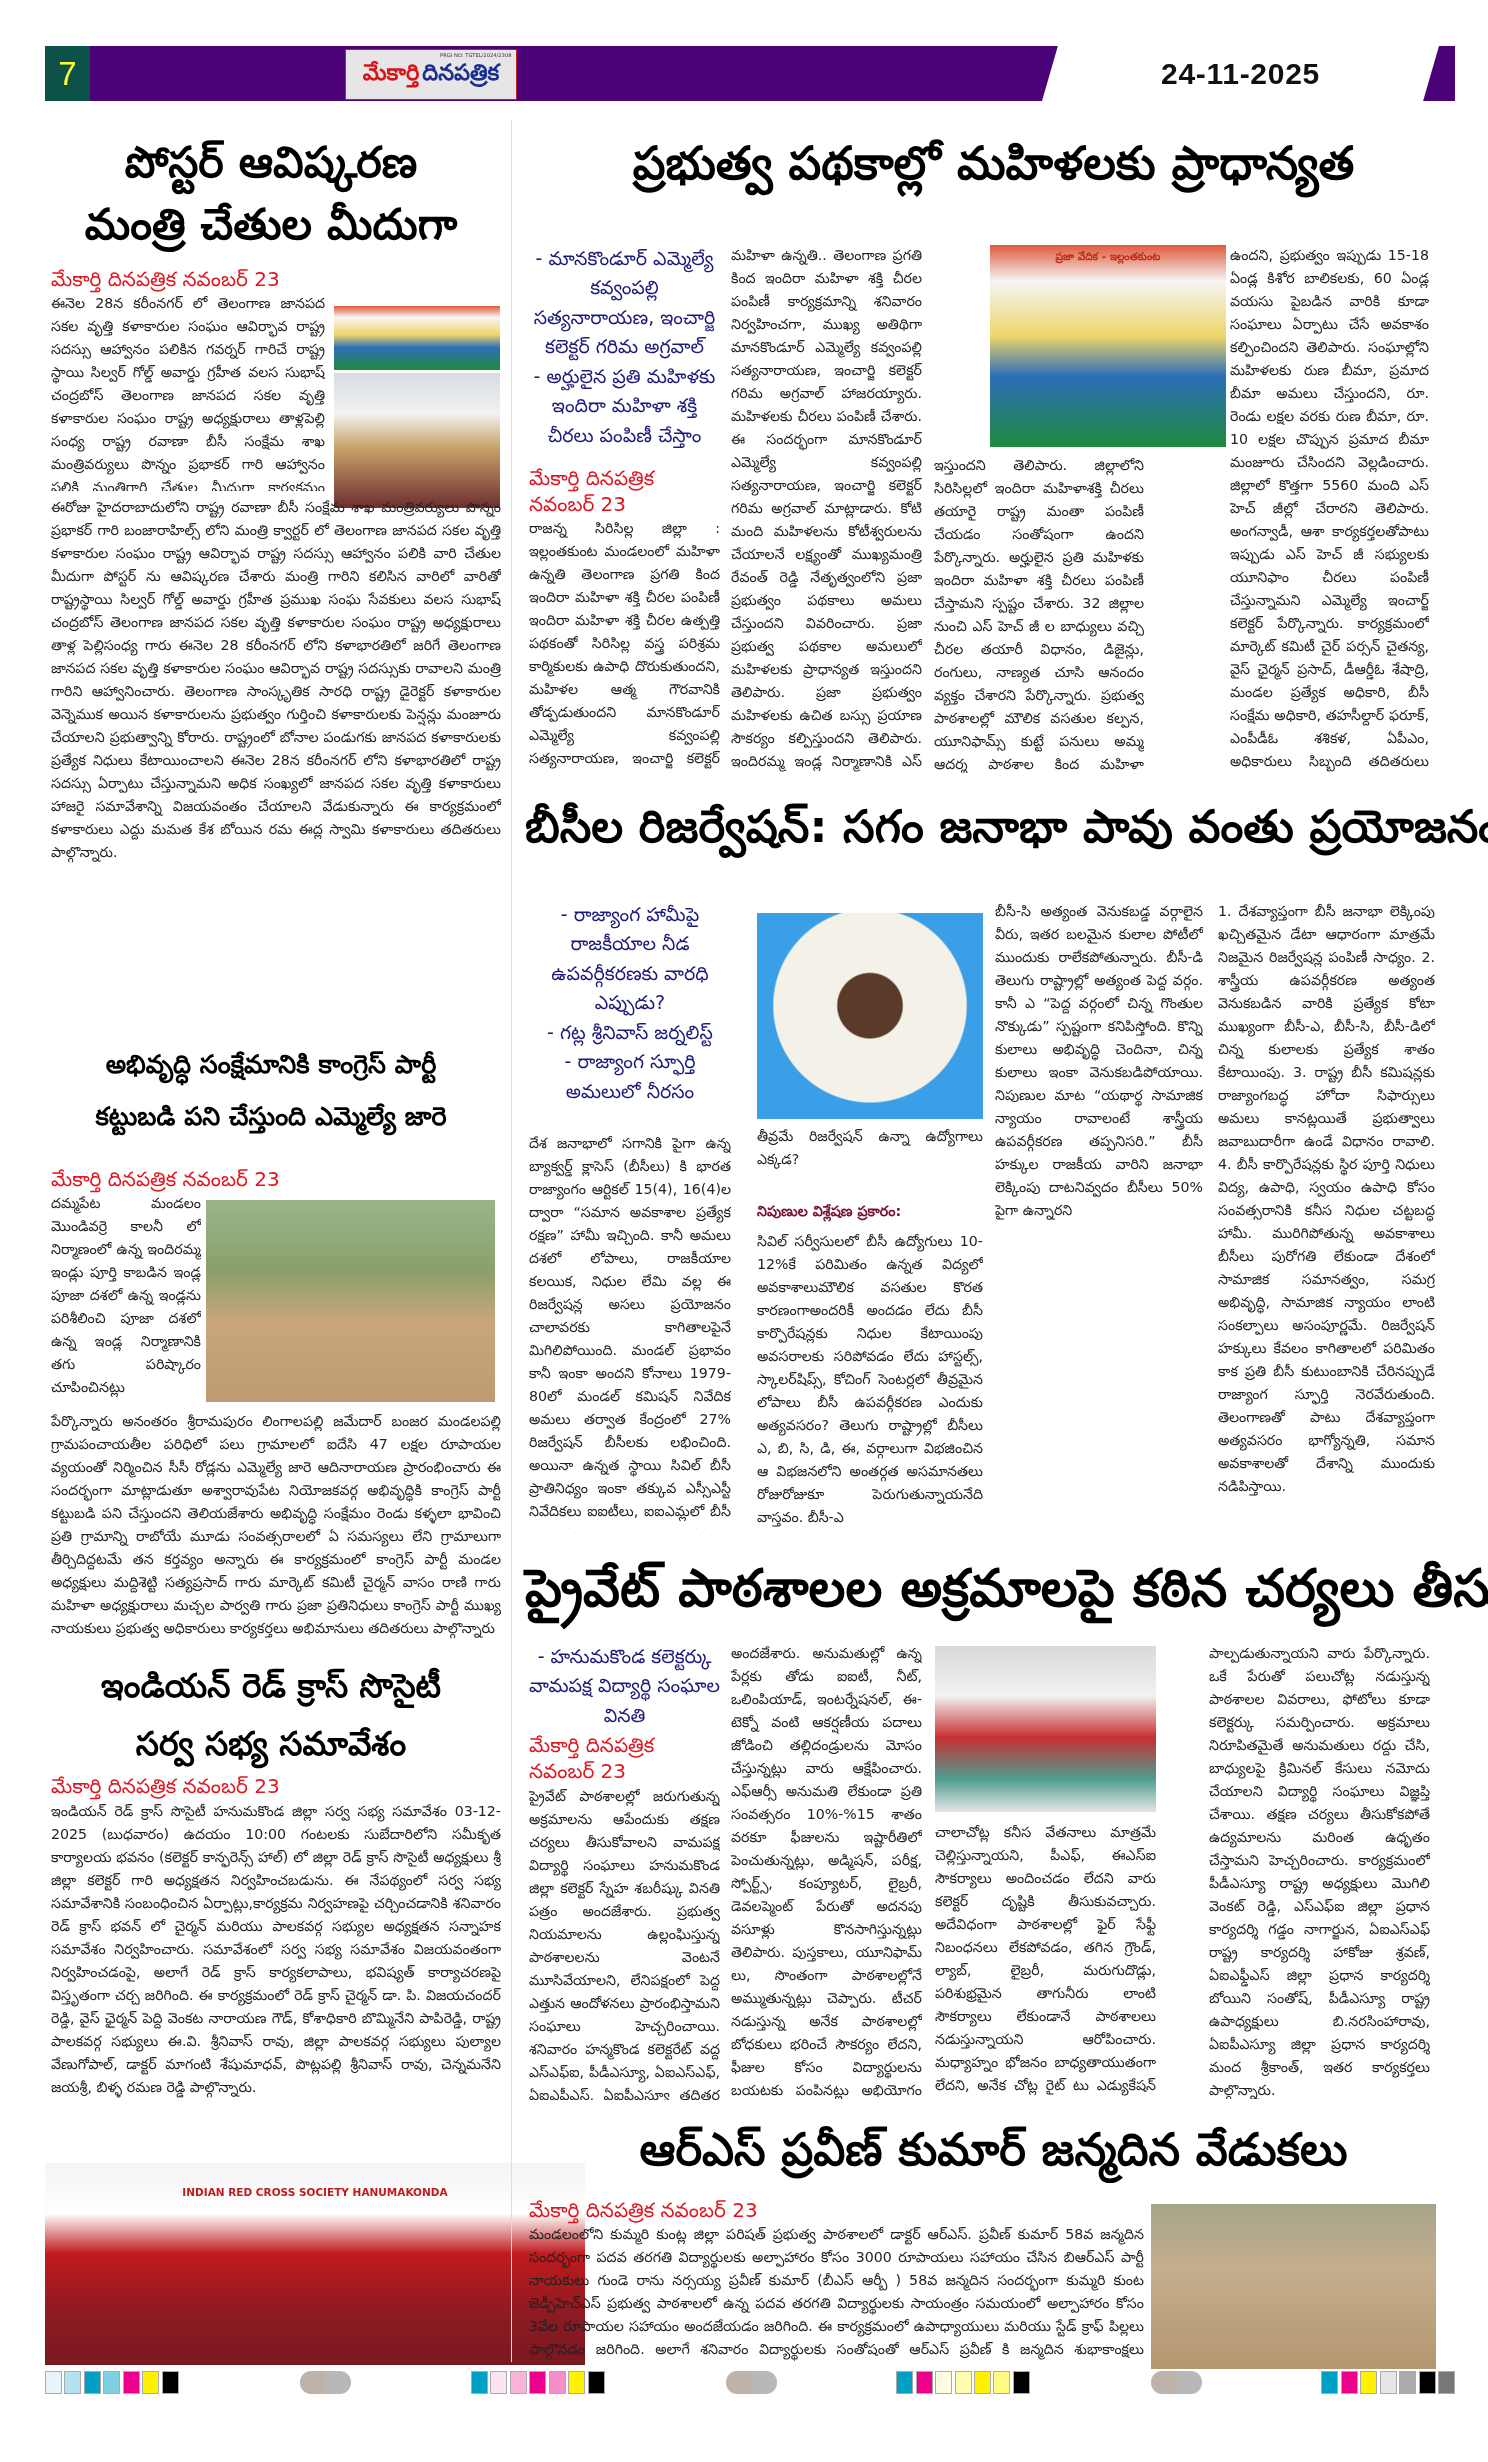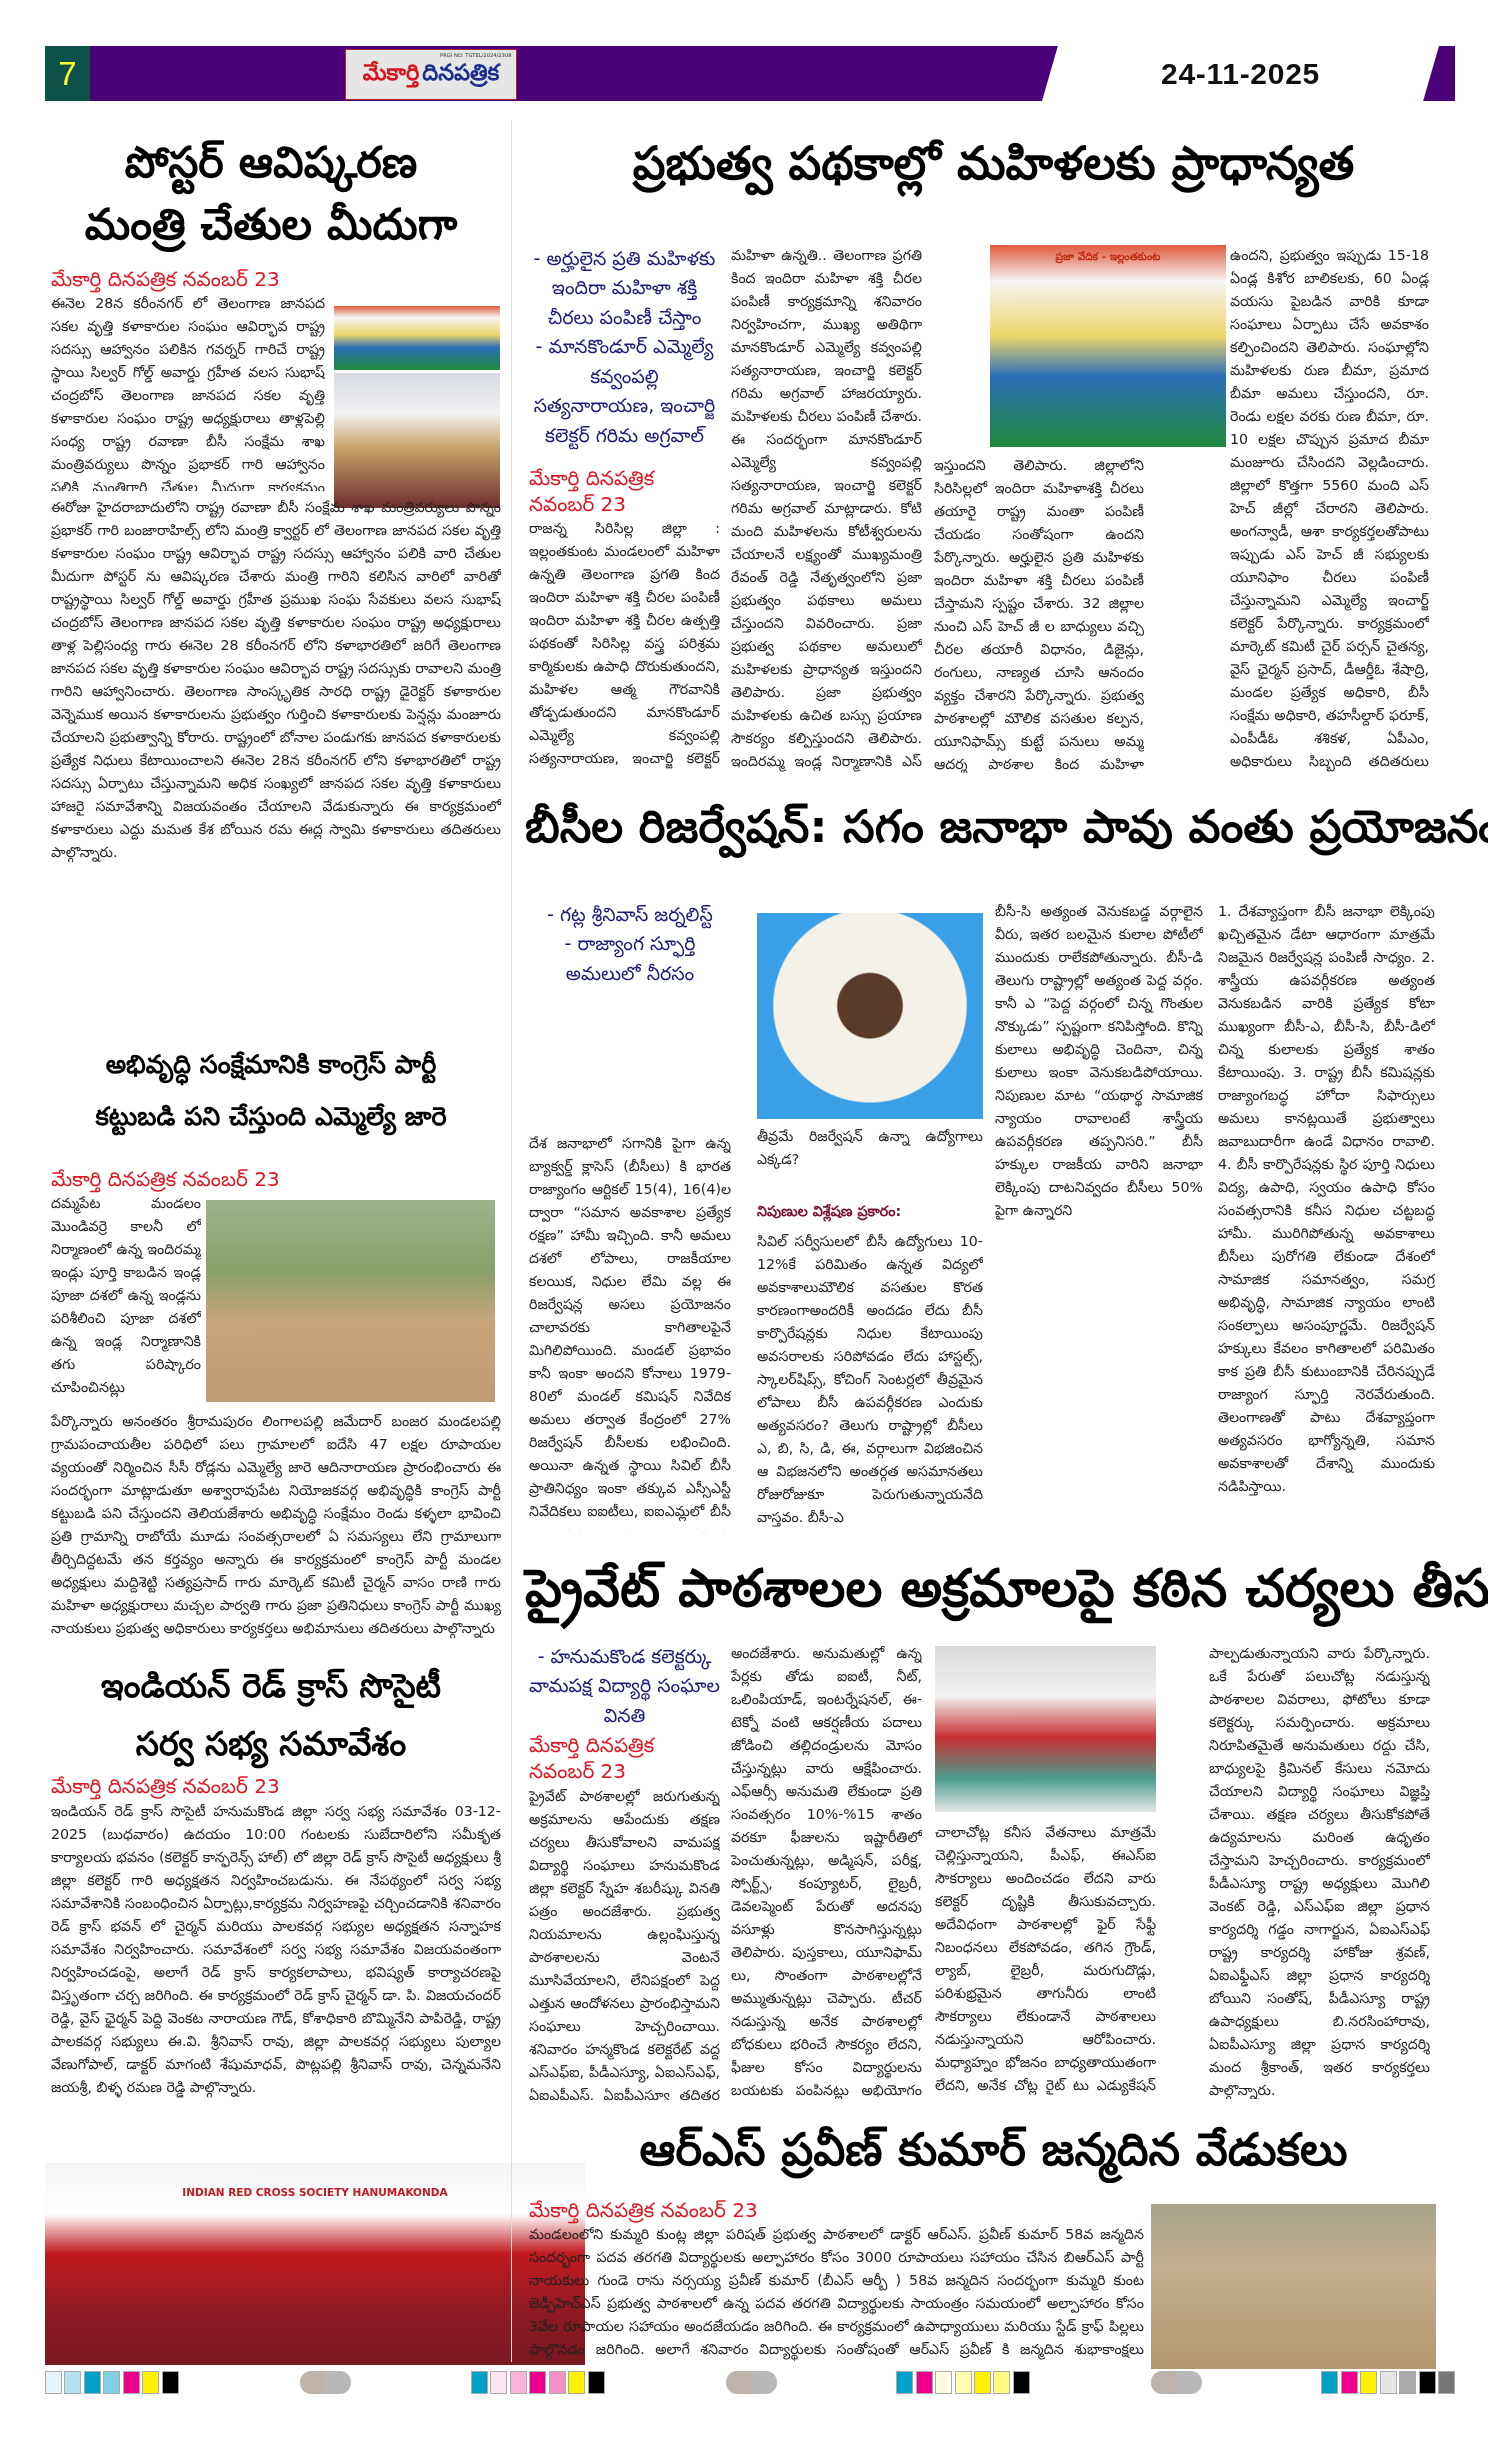--- a/index.html
+++ b/index.html
@@ -89,36 +89,37 @@
   <div class="abs photo ph-redcross" style="left:45px;top:2163px;width:540px;height:202px;">
     <div class="cap" style="top:22.5px;color:#c11a1e;">INDIAN RED CROSS SOCIETY HANUMAKONDA</div>
   </div>
 </section>
 
 <div class="abs" style="left:511px;top:120px;width:0.7px;height:2242px;background:#ddd;"></div>
 
 <section>
   <div class="abs hl" style="left:525px;top:135px;width:937px;font-size:46px;white-space:nowrap;">ప్రభుత్వ పథకాల్లో మహిళలకు ప్రాధాన్యత</div>
   <div class="abs sub" style="left:529px;top:244px;width:191px;">
+    <div>- మానకొండూర్ ఎమ్మెల్యే కవ్వంపల్లి సత్యనారాయణ, ఇంచార్జి కలెక్టర్ గరిమ అగ్రవాల్</div>
     <div>- అర్హులైన ప్రతి మహిళకు ఇందిరా మహిళా శక్తి చీరలు పంపిణీ చేస్తాం</div>
-    <div>- మానకొండూర్ ఎమ్మెల్యే కవ్వంపల్లి సత్యనారాయణ, ఇంచార్జి కలెక్టర్ గరిమ అగ్రవాల్</div>
   </div>
   <div class="abs dateline" style="left:529px;top:465px;width:191px;">మేకార్తి దినపత్రిక నవంబర్ 23</div>
   <div class="abs body" style="left:529px;top:517px;width:191px;height:255px;overflow:hidden;">రాజన్న సిరిసిల్ల జిల్లా : ఇల్లంతకుంట మండలంలో మహిళా ఉన్నతి తెలంగాణ ప్రగతి కింద ఇందిరా మహిళా శక్తి చీరల పంపిణీ ఇందిరా మహిళా శక్తి చీరల ఉత్పత్తి పథకంతో సిరిసిల్ల వస్త్ర పరిశ్రమ కార్మికులకు ఉపాధి దొరుకుతుందని, మహిళల ఆత్మ గౌరవానికి తోడ్పడుతుందని మానకొండూర్ ఎమ్మెల్యే కవ్వంపల్లి సత్యనారాయణ, ఇంచార్జి కలెక్టర్ గరిమ అగ్రవాల్ తెలిపారు. ఇల్లంతకుంట రైతు వేదికలో</div>
   <div class="abs body" style="left:731px;top:244px;width:191px;height:529px;overflow:hidden;">మహిళా ఉన్నతి.. తెలంగాణ ప్రగతి కింద ఇందిరా మహిళా శక్తి చీరల పంపిణీ కార్యక్రమాన్ని శనివారం నిర్వహించగా, ముఖ్య అతిథిగా మానకొండూర్ ఎమ్మెల్యే కవ్వంపల్లి సత్యనారాయణ, ఇంచార్జి కలెక్టర్ గరిమ అగ్రవాల్ హాజరయ్యారు. మహిళలకు చీరలు పంపిణీ చేశారు. ఈ సందర్భంగా మానకొండూర్ ఎమ్మెల్యే కవ్వంపల్లి సత్యనారాయణ, ఇంచార్జి కలెక్టర్ గరిమ అగ్రవాల్ మాట్లాడారు. కోటి మంది మహిళలను కోటీశ్వరులను చేయాలనే లక్ష్యంతో ముఖ్యమంత్రి రేవంత్ రెడ్డి నేతృత్వంలోని ప్రజా ప్రభుత్వం పథకాలు అమలు చేస్తుందని వివరించారు. ప్రజా ప్రభుత్వ పథకాల అమలులో మహిళలకు ప్రాధాన్యత ఇస్తుందని తెలిపారు. ప్రజా ప్రభుత్వం మహిళలకు ఉచిత బస్సు ప్రయాణ సౌకర్యం కల్పిస్తుందని తెలిపారు. ఇందిరమ్మ ఇండ్ల నిర్మాణానికి ఎస్ హెచ్ జీ ల నుంచి రుణాలు మంజూరు చేస్తున్నామని వెల్లడించారు. మహిళల ఆర్థిక ప్రగతికి కోట్లాది రూపాయలు లోన్లు ప్రభుత్వం</div>
   <div class="abs photo ph-stage" style="left:990px;top:245px;width:236px;height:202px;padding-left:32px;">
     <div class="cap" style="top:4.5px;color:#c02a12;">ప్రజా వేదిక - ఇల్లంతకుంట</div>
   </div>
   <div class="abs body" style="left:934px;top:454px;width:210px;height:319px;overflow:hidden;">ఇస్తుందని తెలిపారు. జిల్లాలోని సిరిసిల్లలో ఇందిరా మహిళాశక్తి చీరలు తయారై రాష్ట్ర మంతా పంపిణీ చేయడం సంతోషంగా ఉందని పేర్కొన్నారు. అర్హులైన ప్రతి మహిళకు ఇందిరా మహిళా శక్తి చీరలు పంపిణీ చేస్తామని స్పష్టం చేశారు. 32 జిల్లాల నుంచి ఎస్ హెచ్ జీ ల బాధ్యులు వచ్చి చీరల తయారీ విధానం, డిజైన్లు, రంగులు, నాణ్యత చూసి ఆనందం వ్యక్తం చేశారని పేర్కొన్నారు. ప్రభుత్వ పాఠశాలల్లో మౌలిక వసతుల కల్పన, యూనిఫామ్స్ కుట్టే పనులు అమ్మ ఆదర్శ పాఠశాల కింద మహిళా సంఘాలకు అప్పగించిందని తెలిపారు. ఎస్ హెచ్ జీ ల్లో ప్రస్తుతం 18- 59 ఏండ్ల వారికి అవకాశం</div>
   <div class="abs body" style="left:1230px;top:244px;width:199px;height:529px;overflow:hidden;">ఉందని, ప్రభుత్వం ఇప్పుడు 15-18 ఏండ్ల కిశోర బాలికలకు, 60 ఏండ్ల వయసు పైబడిన వారికి కూడా సంఘాలు ఏర్పాటు చేసే అవకాశం కల్పించిందని తెలిపారు. సంఘాల్లోని మహిళలకు రుణ బీమా, ప్రమాద బీమా అమలు చేస్తుందని, రూ. రెండు లక్షల వరకు రుణ బీమా, రూ. 10 లక్షల చొప్పున ప్రమాద బీమా మంజూరు చేసిందని వెల్లడించారు. జిల్లాలో కొత్తగా 5560 మంది ఎస్ హెచ్ జీల్లో చేరారని తెలిపారు. అంగన్వాడీ, ఆశా కార్యకర్తలతోపాటు ఇప్పుడు ఎస్ హెచ్ జీ సభ్యులకు యూనిఫాం చీరలు పంపిణీ చేస్తున్నామని ఎమ్మెల్యే ఇంచార్జ్ కలెక్టర్ పేర్కొన్నారు. కార్యక్రమంలో మార్కెట్ కమిటీ చైర్ పర్సన్ చైతన్య, వైస్ ఛైర్మన్ ప్రసాద్, డీఆర్డీఓ శేషాద్రి, మండల ప్రత్యేక అధికారి, బీసీ సంక్షేమ అధికారి, తహసీల్దార్ ఫరూక్, ఎంపీడీఓ శశికళ, ఏపీఎం, అధికారులు సిబ్బంది తదితరులు పాల్గొన్నారు...</div>
 </section>
 
 <section>
   <div class="abs hl" style="left:525px;top:799px;width:937px;font-size:45px;white-space:nowrap;">బీసీల రిజర్వేషన్: సగం జనాభా పావు వంతు ప్రయోజనం!</div>
   <div class="abs sub" style="left:529px;top:900px;width:202px;">
+    <div>- రాజ్యాంగ హామీపై రాజకీయాల నీడ ఉపవర్గీకరణకు వారధి ఎప్పుడు?</div>
     <div>- గట్ల శ్రీనివాస్ జర్నలిస్ట్</div>
     <div>- రాజ్యాంగ స్ఫూర్తి అమలులో నీరసం</div>
   </div>
   <div class="abs body" style="left:529px;top:1132px;width:202px;height:397px;overflow:hidden;">దేశ జనాభాలో సగానికి పైగా ఉన్న బ్యాక్వర్డ్ క్లాసెస్ (బీసీలు) కి భారత రాజ్యాంగం ఆర్టికల్ 15(4), 16(4)ల ద్వారా “సమాన అవకాశాల ప్రత్యేక రక్షణ” హామీ ఇచ్చింది. కానీ అమలు దశలో లోపాలు, రాజకీయాల కలయిక, నిధుల లేమి వల్ల ఈ రిజర్వేషన్ల అసలు ప్రయోజనం చాలావరకు కాగితాలపైనే మిగిలిపోయింది. మండల్ ప్రభావం కానీ ఇంకా అందని కోనాలు 1979-80లో మండల్ కమిషన్ నివేదిక అమలు తర్వాత కేంద్రంలో 27% రిజర్వేషన్ బీసీలకు లభించింది. అయినా ఉన్నత స్థాయి సివిల్ బీసీ ప్రాతినిధ్యం ఇంకా తక్కువ ఎస్సీఎస్టీ నివేదికలు ఐఐటీలు, ఐఐఎమ్లలో బీసీ అధ్యాపకుల శాతం అతి తక్కువ. గ్రామీణ బీసీ సరిపోని చోట్ల బీసీలకు విద్య ఆర్థిక కల్లోల అందని</div>
   <div class="abs photo ph-portrait" style="left:757px;top:913px;width:226px;height:206px;"></div>
   <div class="abs body" style="left:757px;top:1125px;width:226px;">తీవ్రమే రిజర్వేషన్ ఉన్నా ఉద్యోగాలు ఎక్కడ?</div>
   <div class="abs body" style="left:757px;top:1200px;width:226px;height:15px;color:#7a1030;font-weight:bold;">నిపుణుల విశ్లేషణ ప్రకారం:</div>
   <div class="abs body" style="left:757px;top:1230px;width:226px;height:300px;overflow:hidden;">సివిల్ సర్వీసులలో బీసీ ఉద్యోగులు 10-12%కే పరిమితం ఉన్నత విద్యలో అవకాశాలుమౌలిక వసతుల కొరత కారణంగాఅందరికీ అందడం లేదు బీసీ కార్పొరేషన్లకు నిధుల కేటాయింపు అవసరాలకు సరిపోవడం లేదు హాస్టల్స్, స్కాలర్‌షిప్స్, కోచింగ్ సెంటర్లలో తీవ్రమైన లోపాలు బీసీ ఉపవర్గీకరణ ఎందుకు అత్యవసరం? తెలుగు రాష్ట్రాల్లో బీసీలు ఎ, బి, సి, డి, ఈ, వర్గాలుగా విభజించిన ఆ విభజనలోని అంతర్గత అసమానతలు రోజురోజుకూ పెరుగుతున్నాయనేది వాస్తవం. బీసీ-ఎ</div>
   <div class="abs body" style="left:995px;top:900px;width:208px;height:630px;overflow:hidden;">బీసీ-సి అత్యంత వెనుకబడ్డ వర్గాలైన వీరు, ఇతర బలమైన కులాల పోటీలో ముందుకు రాలేకపోతున్నారు. బీసీ-డి తెలుగు రాష్ట్రాల్లో అత్యంత పెద్ద వర్గం. కానీ ఎ “పెద్ద వర్గంలో చిన్న గొంతుల నొక్కుడు” స్పష్టంగా కనిపిస్తోంది. కొన్ని కులాలు అభివృద్ధి చెందినా, చిన్న కులాలు ఇంకా వెనుకబడిపోయాయి. నిపుణుల మాట “యథార్థ సామాజిక న్యాయం రావాలంటే శాస్త్రీయ ఉపవర్గీకరణ తప్పనిసరి.” బీసీ హక్కుల రాజకీయ వారిని జనాభా లెక్కింపు దాటనివ్వదం బీసీలు 50% పైగా ఉన్నారని</div>
   <div class="abs body" style="left:1218px;top:900px;width:217px;height:630px;overflow:hidden;">1. దేశవ్యాప్తంగా బీసీ జనాభా లెక్కింపు ఖచ్చితమైన డేటా ఆధారంగా మాత్రమే నిజమైన రిజర్వేషన్ల పంపిణీ సాధ్యం. 2. శాస్త్రీయ ఉపవర్గీకరణ అత్యంత వెనుకబడిన వారికి ప్రత్యేక కోటా ముఖ్యంగా బీసీ-ఎ, బీసీ-సి, బీసీ-డిలో చిన్న కులాలకు ప్రత్యేక శాతం కేటాయింపు. 3. రాష్ట్ర బీసీ కమిషన్లకు రాజ్యాంగబద్ధ హోదా సిఫార్సులు అమలు కానట్లయితే ప్రభుత్వాలు జవాబుదారీగా ఉండే విధానం రావాలి. 4. బీసీ కార్పొరేషన్లకు స్థిర పూర్తి నిధులు విద్య, ఉపాధి, స్వయం ఉపాధి కోసం సంవత్సరానికి కనీస నిధుల చట్టబద్ధ హామీ. మురిగిపోతున్న అవకాశాలు బీసీలు పురోగతి లేకుండా దేశంలో సామాజిక సమానత్వం, సమగ్ర అభివృద్ధి, సామాజిక న్యాయం లాంటి సంకల్పాలు అసంపూర్ణమే. రిజర్వేషన్ హక్కులు కేవలం కాగితాలలో పరిమితం కాక ప్రతి బీసీ కుటుంబానికి చేరినప్పుడే రాజ్యాంగ స్ఫూర్తి నెరవేరుతుంది. తెలంగాణతో పాటు దేశవ్యాప్తంగా అత్యవసరం భాగ్యోన్నతి, సమాన అవకాశాలతో దేశాన్ని ముందుకు నడిపిస్తాయి.</div>

